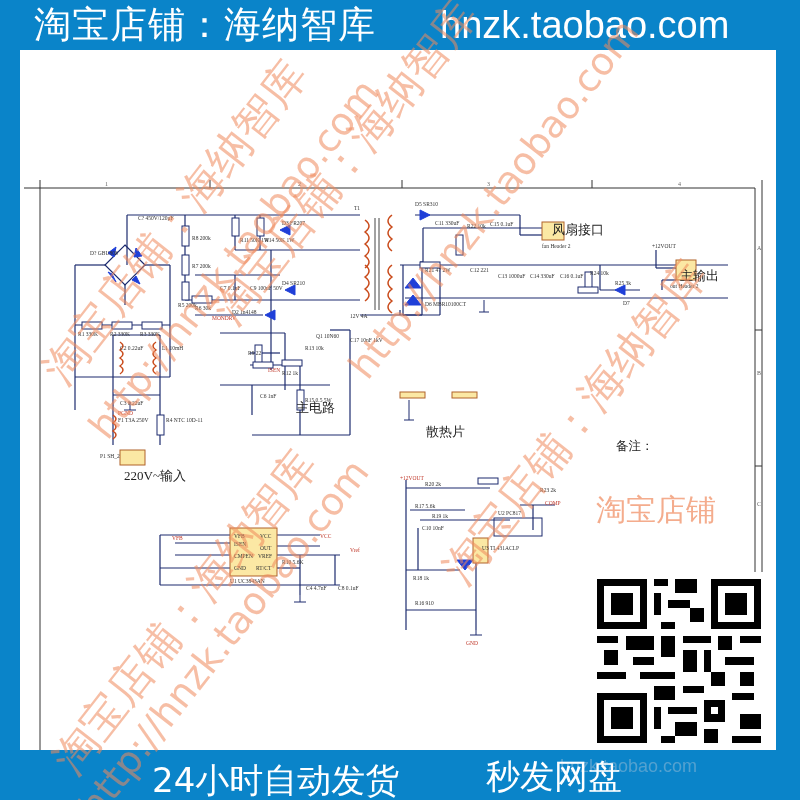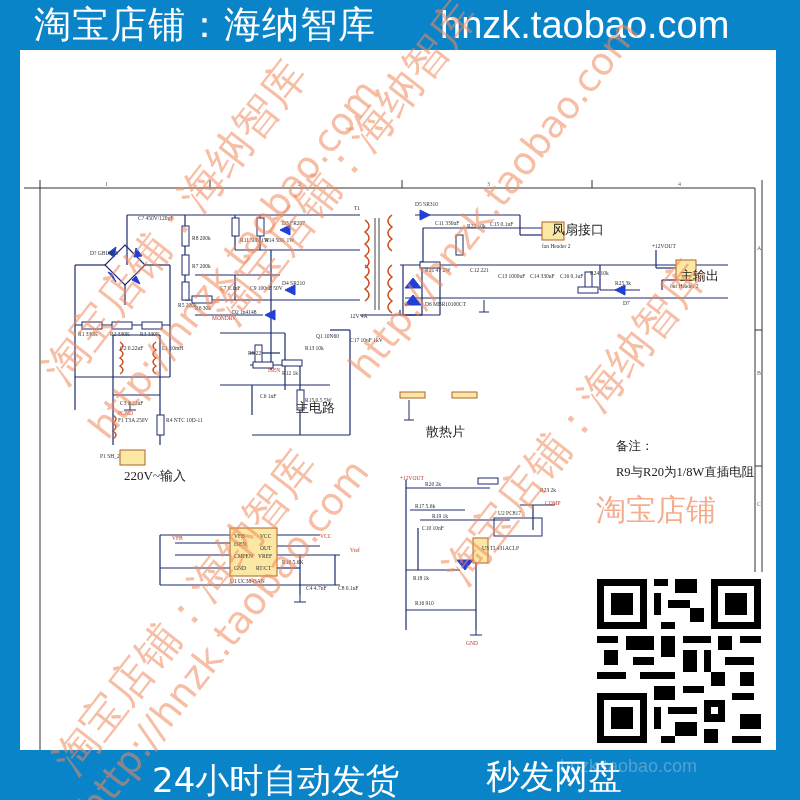--- a/index.html
+++ b/index.html
@@ -295,21 +295,20 @@
       <text x="248" y="322" fill="#c0392b">ISEN</text>
       <text x="152" y="490" fill="#c0392b">VFB</text>
       <text x="300" y="488" fill="#c0392b">VCC</text>
       <text x="380" y="430" fill="#c0392b">+12VOUT</text>
     </g>
   </svg>
 
   
   <div class="notes">
     <div>备注：</div>
-    <div>R9与R20为1/8W直插电阻</div>
   </div>
 </div>
 
 <div class="wm" style="left:30px;top:360px;transform:rotate(-52deg);">淘宝店铺：海纳智库</div>
 <div class="wm" style="left:80px;top:420px;transform:rotate(-52deg);font-size:38px;">http://hnzk.taobao.com</div>
 <div class="wm" style="left:200px;top:300px;transform:rotate(-52deg);">淘宝店铺：海纳智库</div>
 <div class="wm" style="left:340px;top:360px;transform:rotate(-52deg);font-size:38px;">http://hnzk.taobao.com</div>
 <div class="wm" style="left:40px;top:750px;transform:rotate(-52deg);">淘宝店铺：海纳智库</div>
 <div class="wm" style="left:70px;top:800px;transform:rotate(-52deg);font-size:38px;">http://hnzk.taobao.com</div>
 <div class="wm" style="left:430px;top:560px;transform:rotate(-52deg);">淘宝店铺：海纳智库</div>

